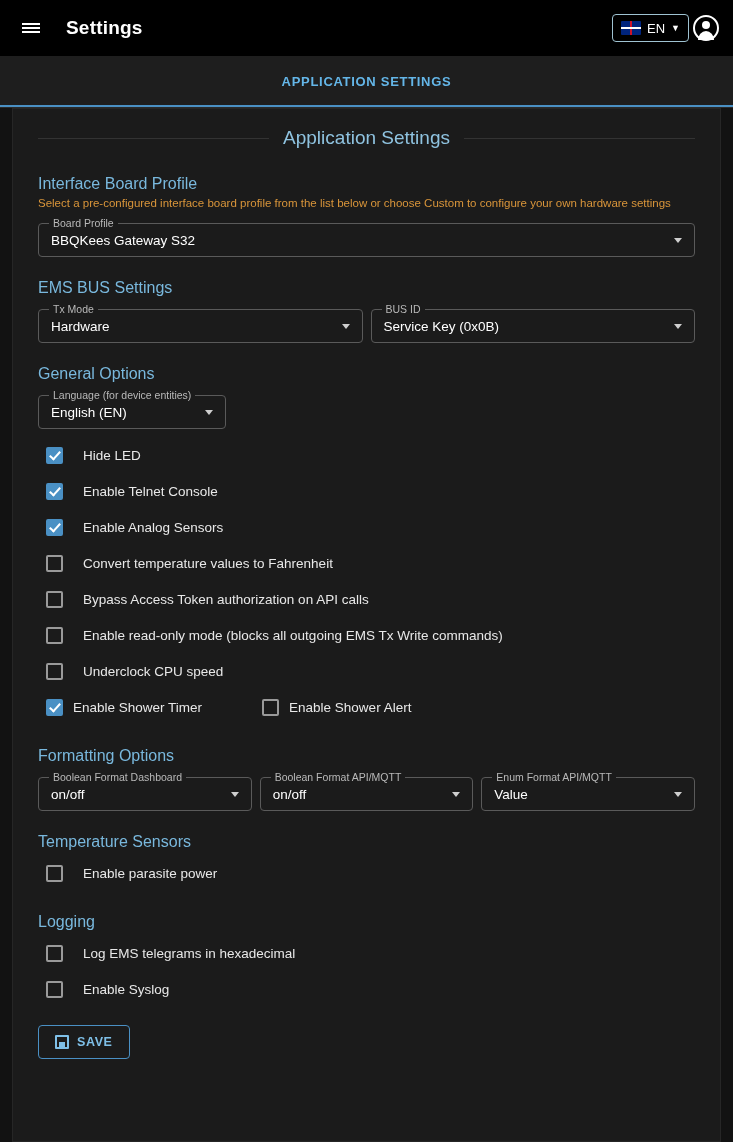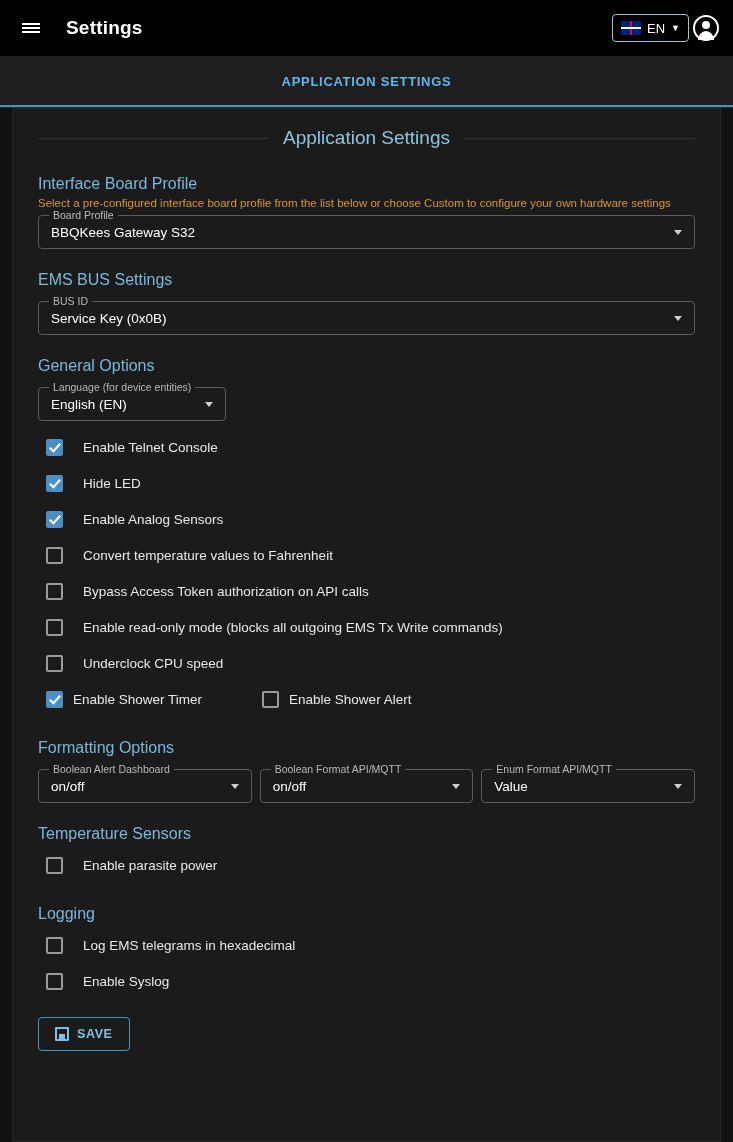--- a/index.html
+++ b/index.html
@@ -148,21 +148,21 @@
 
   .section-title {
     color: #79b8dd;
     font-size: 16px;
     font-weight: normal;
     margin-bottom: 4px;
   }
   .section-desc {
     color: #d9953a;
     font-size: 11.5px;
-    margin-bottom: 6px;
+    margin-bottom: 14px;
   }
   .gap-top { margin-top: 22px; }
 
   
   .field {
     position: relative;
     border: 1px solid #5a5a5a;
     border-radius: 4px;
     height: 34px;
     display: flex;
@@ -309,44 +309,49 @@
     <div class="field">
       <span class="label">Board Profile</span>
       <span class="value">BBQKees Gateway S32</span>
       <span class="arrow"></span>
     </div>
 
     
     <div class="section-title gap-top">EMS BUS Settings</div>
     <div class="row" style="margin-top:12px">
       <div class="field">
+        <span class="label">Tx Mode</span>
+        <span class="value">Hardware</span>
+        <span class="arrow"></span>
+      </div>
+      <div class="field">
         <span class="label">BUS ID</span>
         <span class="value">Service Key (0x0B)</span>
         <span class="arrow"></span>
       </div>
     </div>
 
     
     <div class="section-title gap-top">General Options</div>
     <div style="width:188px;margin-top:12px">
       <div class="field">
         <span class="label">Language (for device entities)</span>
         <span class="value">English (EN)</span>
         <span class="arrow"></span>
       </div>
     </div>
 
     <div style="margin-top:8px">
       <div class="cb-row">
         <span class="cb checked"></span>
+        <span class="cb-label">Hide LED</span>
+      </div>
+      <div class="cb-row">
+        <span class="cb checked"></span>
         <span class="cb-label">Enable Telnet Console</span>
-      </div>
-      <div class="cb-row">
-        <span class="cb checked"></span>
-        <span class="cb-label">Hide LED</span>
       </div>
       <div class="cb-row">
         <span class="cb checked"></span>
         <span class="cb-label">Enable Analog Sensors</span>
       </div>
       <div class="cb-row">
         <span class="cb"></span>
         <span class="cb-label">Convert temperature values to Fahrenheit</span>
       </div>
       <div class="cb-row">
@@ -366,21 +371,21 @@
         <span class="cb-label">Enable Shower Timer</span>
         <span class="cb cb-second"></span>
         <span class="cb-label">Enable Shower Alert</span>
       </div>
     </div>
 
     
     <div class="section-title gap-top">Formatting Options</div>
     <div class="row" style="margin-top:12px">
       <div class="field">
-        <span class="label">Boolean Alert Dashboard</span>
+        <span class="label">Boolean Format Dashboard</span>
         <span class="value">on/off</span>
         <span class="arrow"></span>
       </div>
       <div class="field">
         <span class="label">Boolean Format API/MQTT</span>
         <span class="value">on/off</span>
         <span class="arrow"></span>
       </div>
       <div class="field">
         <span class="label">Enum Format API/MQTT</span>

